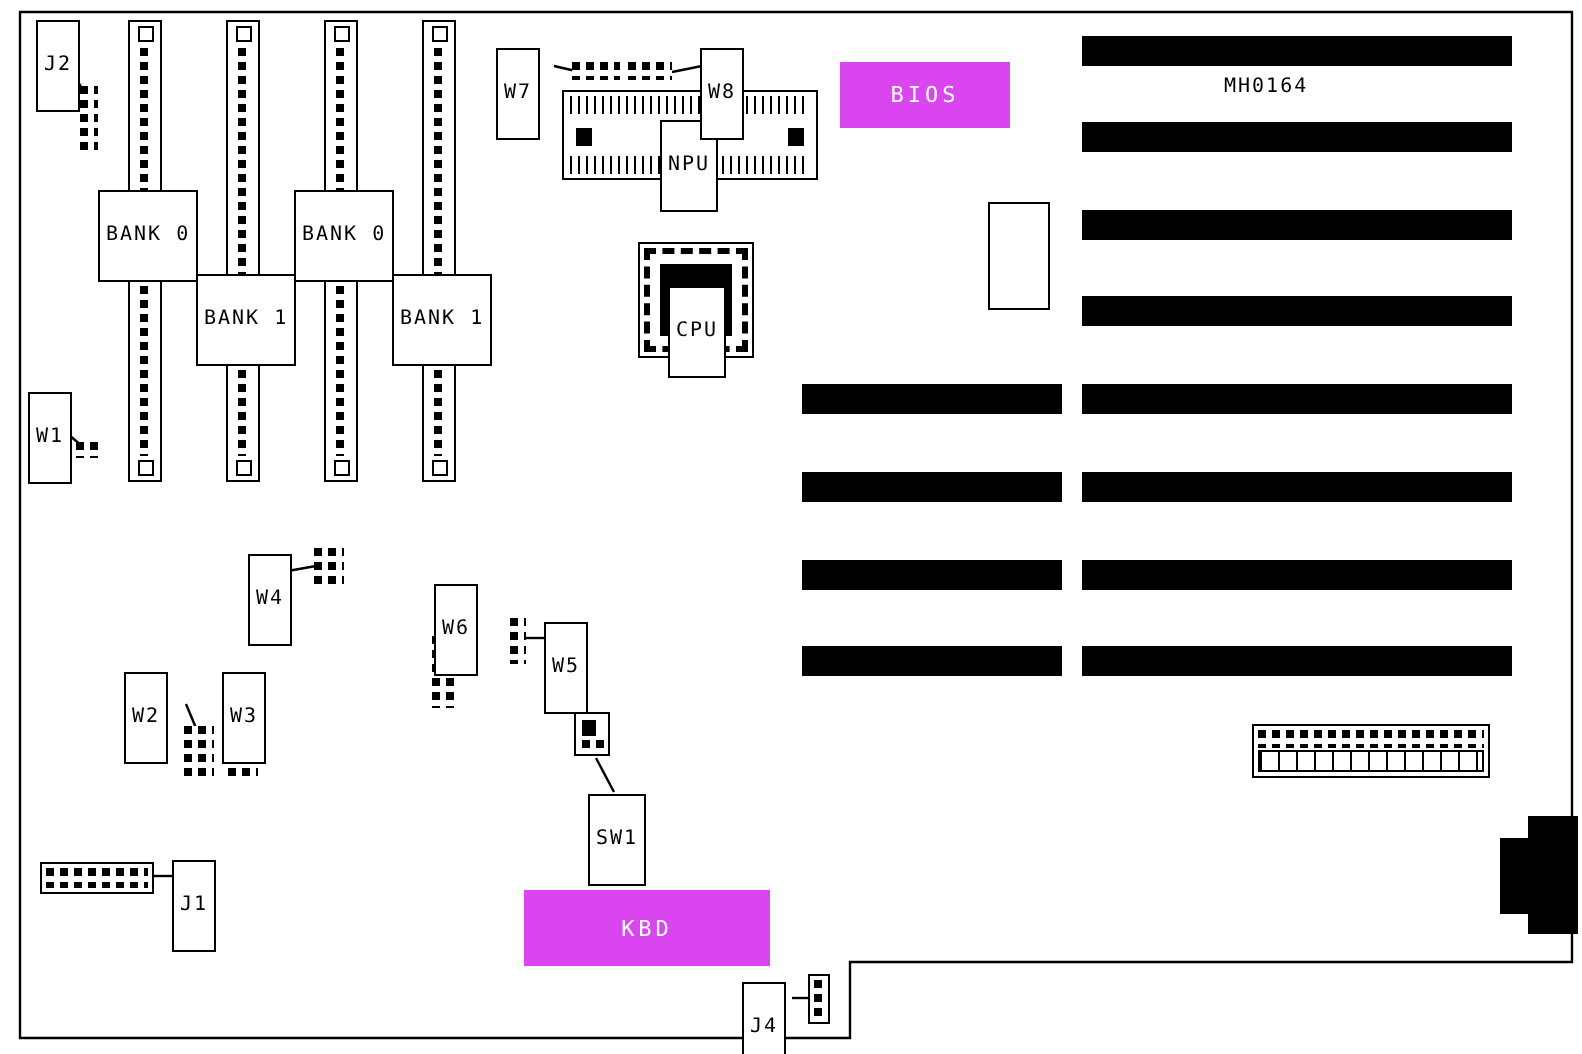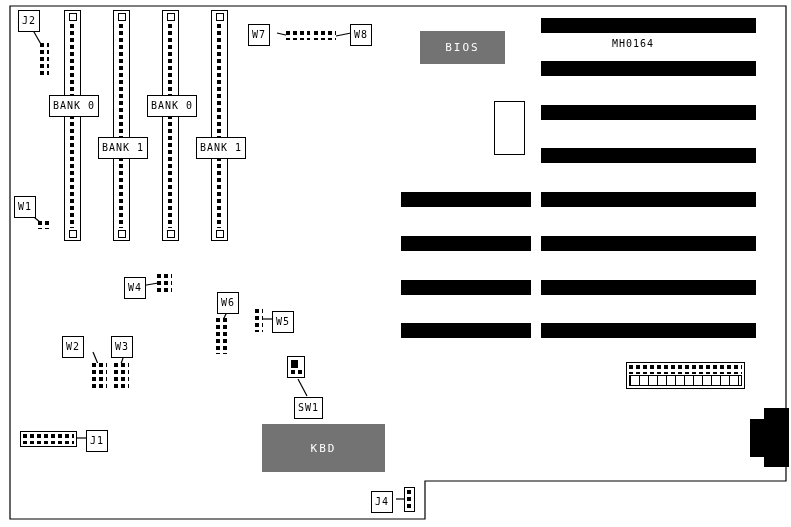--- a/index.html
+++ b/index.html
@@ -4,22 +4,22 @@
 <style>
   *{margin:0;padding:0;box-sizing:border-box}
   html,body{background:#fff}
   body{font-family:"DejaVu Sans Mono","Liberation Mono",monospace;color:#000}
   #board{position:relative;width:791px;height:527px;background:#fff;overflow:hidden}
   #overlay{position:absolute;left:0;top:0;z-index:1}
   #overlay .outline{fill:none;stroke:#000;stroke-width:1.2}
   #overlay line{stroke:#000;stroke-width:1.2}
 
   .co{position:absolute;z-index:6;border:1px solid #000;background:#fff;
-      font-size:10px;line-height:12px;padding:4px 3px;white-space:nowrap;letter-spacing:1px}
-  .chip{position:absolute;z-index:3;background:#737373;color:#fff;display:flex;align-items:center;
+      font-size:10px;line-height:12px;padding:16px 3px;white-space:nowrap;letter-spacing:1px}
+  .chip{position:absolute;z-index:3;background:#d946ef;color:#fff;display:flex;align-items:center;
         justify-content:center;font-size:11px;letter-spacing:2px}
   .slot{position:absolute;z-index:2;height:15px;background:#000}
   .socket{position:absolute;z-index:3;border:1px solid #000;background:#fff}
   .blob{position:absolute;background:#000}
   .pinrow{position:absolute;background:repeating-linear-gradient(90deg,#000 0 1px,transparent 1px 4px)}
   .pg{position:absolute;z-index:3;
       background:
         repeating-linear-gradient(90deg,transparent 0 4px,#fff 4px 7px),
         repeating-linear-gradient(180deg,transparent 0 4px,#fff 4px 7px),
         #000}
@@ -95,51 +95,63 @@
   <div class="pg" style="left:40px;top:43px;width:9px;height:33px"></div>
   <div class="pg" style="left:286px;top:31px;width:24px;height:9px"></div>
   <div class="pg" style="left:314px;top:31px;width:22px;height:9px"></div>
   <div class="pg" style="left:38px;top:221px;width:13px;height:8px"></div>
   <div class="pg" style="left:157px;top:274px;width:15px;height:20px"></div>
   <div class="pg" style="left:216px;top:318px;width:14px;height:36px"></div>
   <div class="pg" style="left:255px;top:309px;width:8px;height:23px"></div>
   <div class="pg" style="left:92px;top:363px;width:15px;height:28px"></div>
   <div class="pg" style="left:114px;top:363px;width:15px;height:28px"></div>
 
+  <div class="socket" style="left:281px;top:45px;width:128px;height:45px">
+    <div class="pinrow" style="left:3px;right:3px;top:2px;height:9px"></div>
+    <div class="pinrow" style="left:3px;right:3px;bottom:2px;height:9px"></div>
+    <div class="blob" style="left:6px;top:18px;width:8px;height:9px"></div>
+    <div class="blob" style="right:6px;top:18px;width:8px;height:9px"></div>
+    <div class="co" style="left:48px;top:14px">NPU</div>
+  </div>
 
   <div class="chip" style="left:420px;top:31px;width:85px;height:33px">BIOS</div>
 
   <div class="ptext" style="left:612px;top:38px">MH0164</div>
 
   <div class="slot" style="left:541px;top:18px;width:215px"></div>
   <div class="slot" style="left:541px;top:61px;width:215px"></div>
   <div class="slot" style="left:541px;top:105px;width:215px"></div>
   <div class="slot" style="left:541px;top:148px;width:215px"></div>
   <div class="slot" style="left:541px;top:192px;width:215px"></div>
   <div class="slot" style="left:541px;top:236px;width:215px"></div>
   <div class="slot" style="left:541px;top:280px;width:215px"></div>
   <div class="slot" style="left:541px;top:323px;width:215px"></div>
   <div class="slot" style="left:401px;top:192px;width:130px"></div>
   <div class="slot" style="left:401px;top:236px;width:130px"></div>
   <div class="slot" style="left:401px;top:280px;width:130px"></div>
   <div class="slot" style="left:401px;top:323px;width:130px"></div>
 
+  <div class="socket" style="left:319px;top:121px;width:58px;height:58px">
+    <div class="ring"></div>
+    <div class="blob" style="left:10px;top:10px;right:10px;bottom:10px"></div>
+    <div class="co" style="left:14px;top:21px">CPU</div>
+  </div>
 
   <div class="socket" style="left:494px;top:101px;width:31px;height:54px"></div>
 
   <div class="socket" style="left:287px;top:356px;width:18px;height:22px">
     <div class="blob" style="left:3px;top:3px;width:7px;height:8px"></div>
     <div class="pg" style="left:3px;top:13px;width:12px;height:6px"></div>
   </div>
 
   <div class="socket" style="left:20px;top:431px;width:57px;height:16px">
     <div class="pg" style="left:2px;right:2px;top:2px;bottom:2px"></div>
   </div>
 
-  <div class="chip" style="left:262px;top:424px;width:123px;height:48px">KBD</div>
+  <div class="chip" style="left:262px;top:445px;width:123px;height:38px">KBD</div>
 
   <div class="socket" style="left:404px;top:487px;width:11px;height:25px">
     <div class="pg" style="left:2px;right:2px;top:2px;bottom:2px"></div>
   </div>
 
   <div class="socket" style="left:626px;top:362px;width:119px;height:27px">
     <div class="pg" style="left:2px;right:2px;top:2px;height:9px"></div>
     <div class="cells" style="left:2px;right:2px;bottom:2px;height:11px"></div>
   </div>
 

